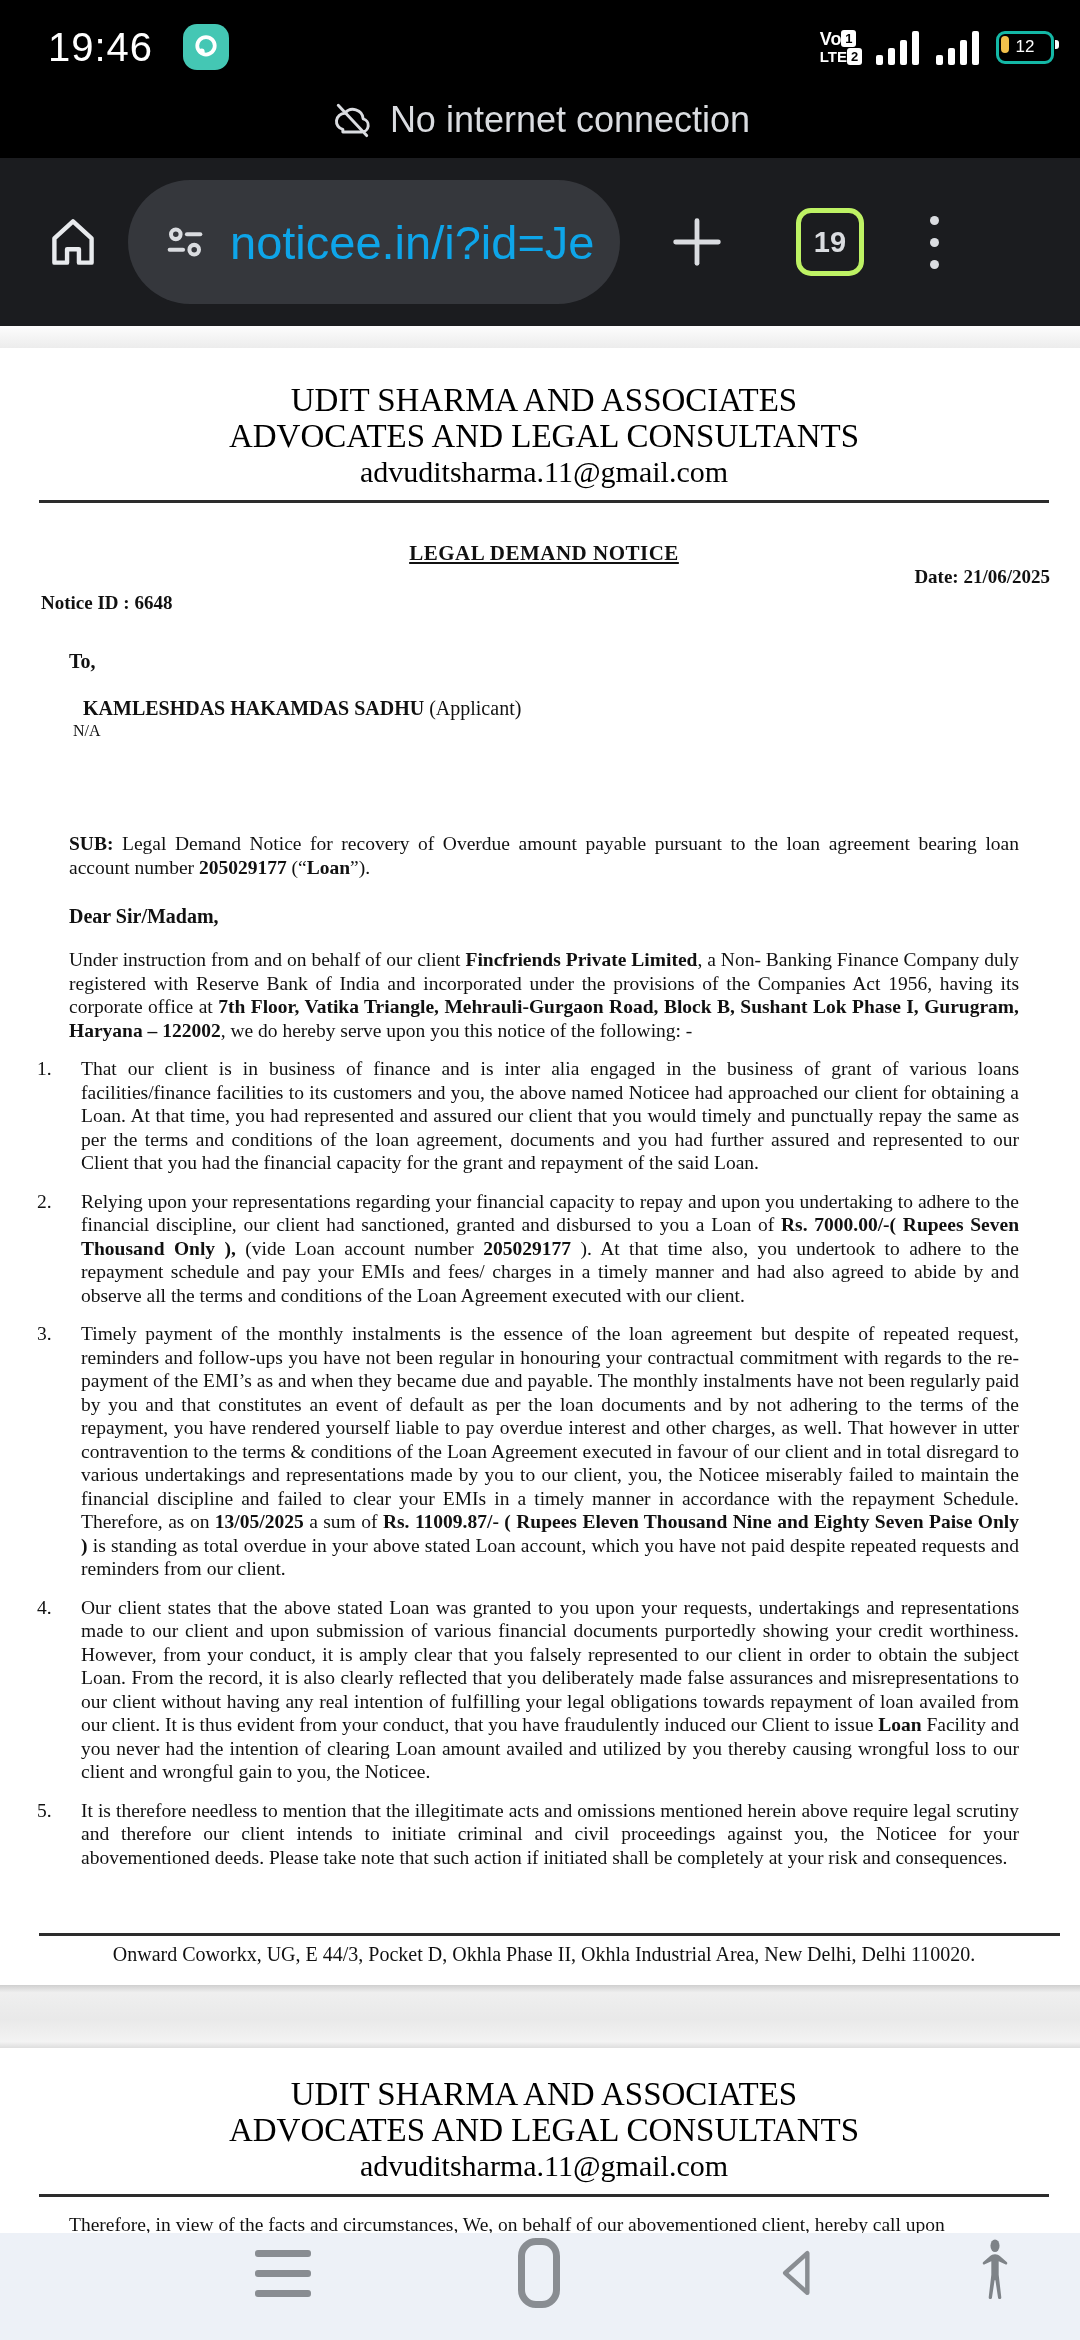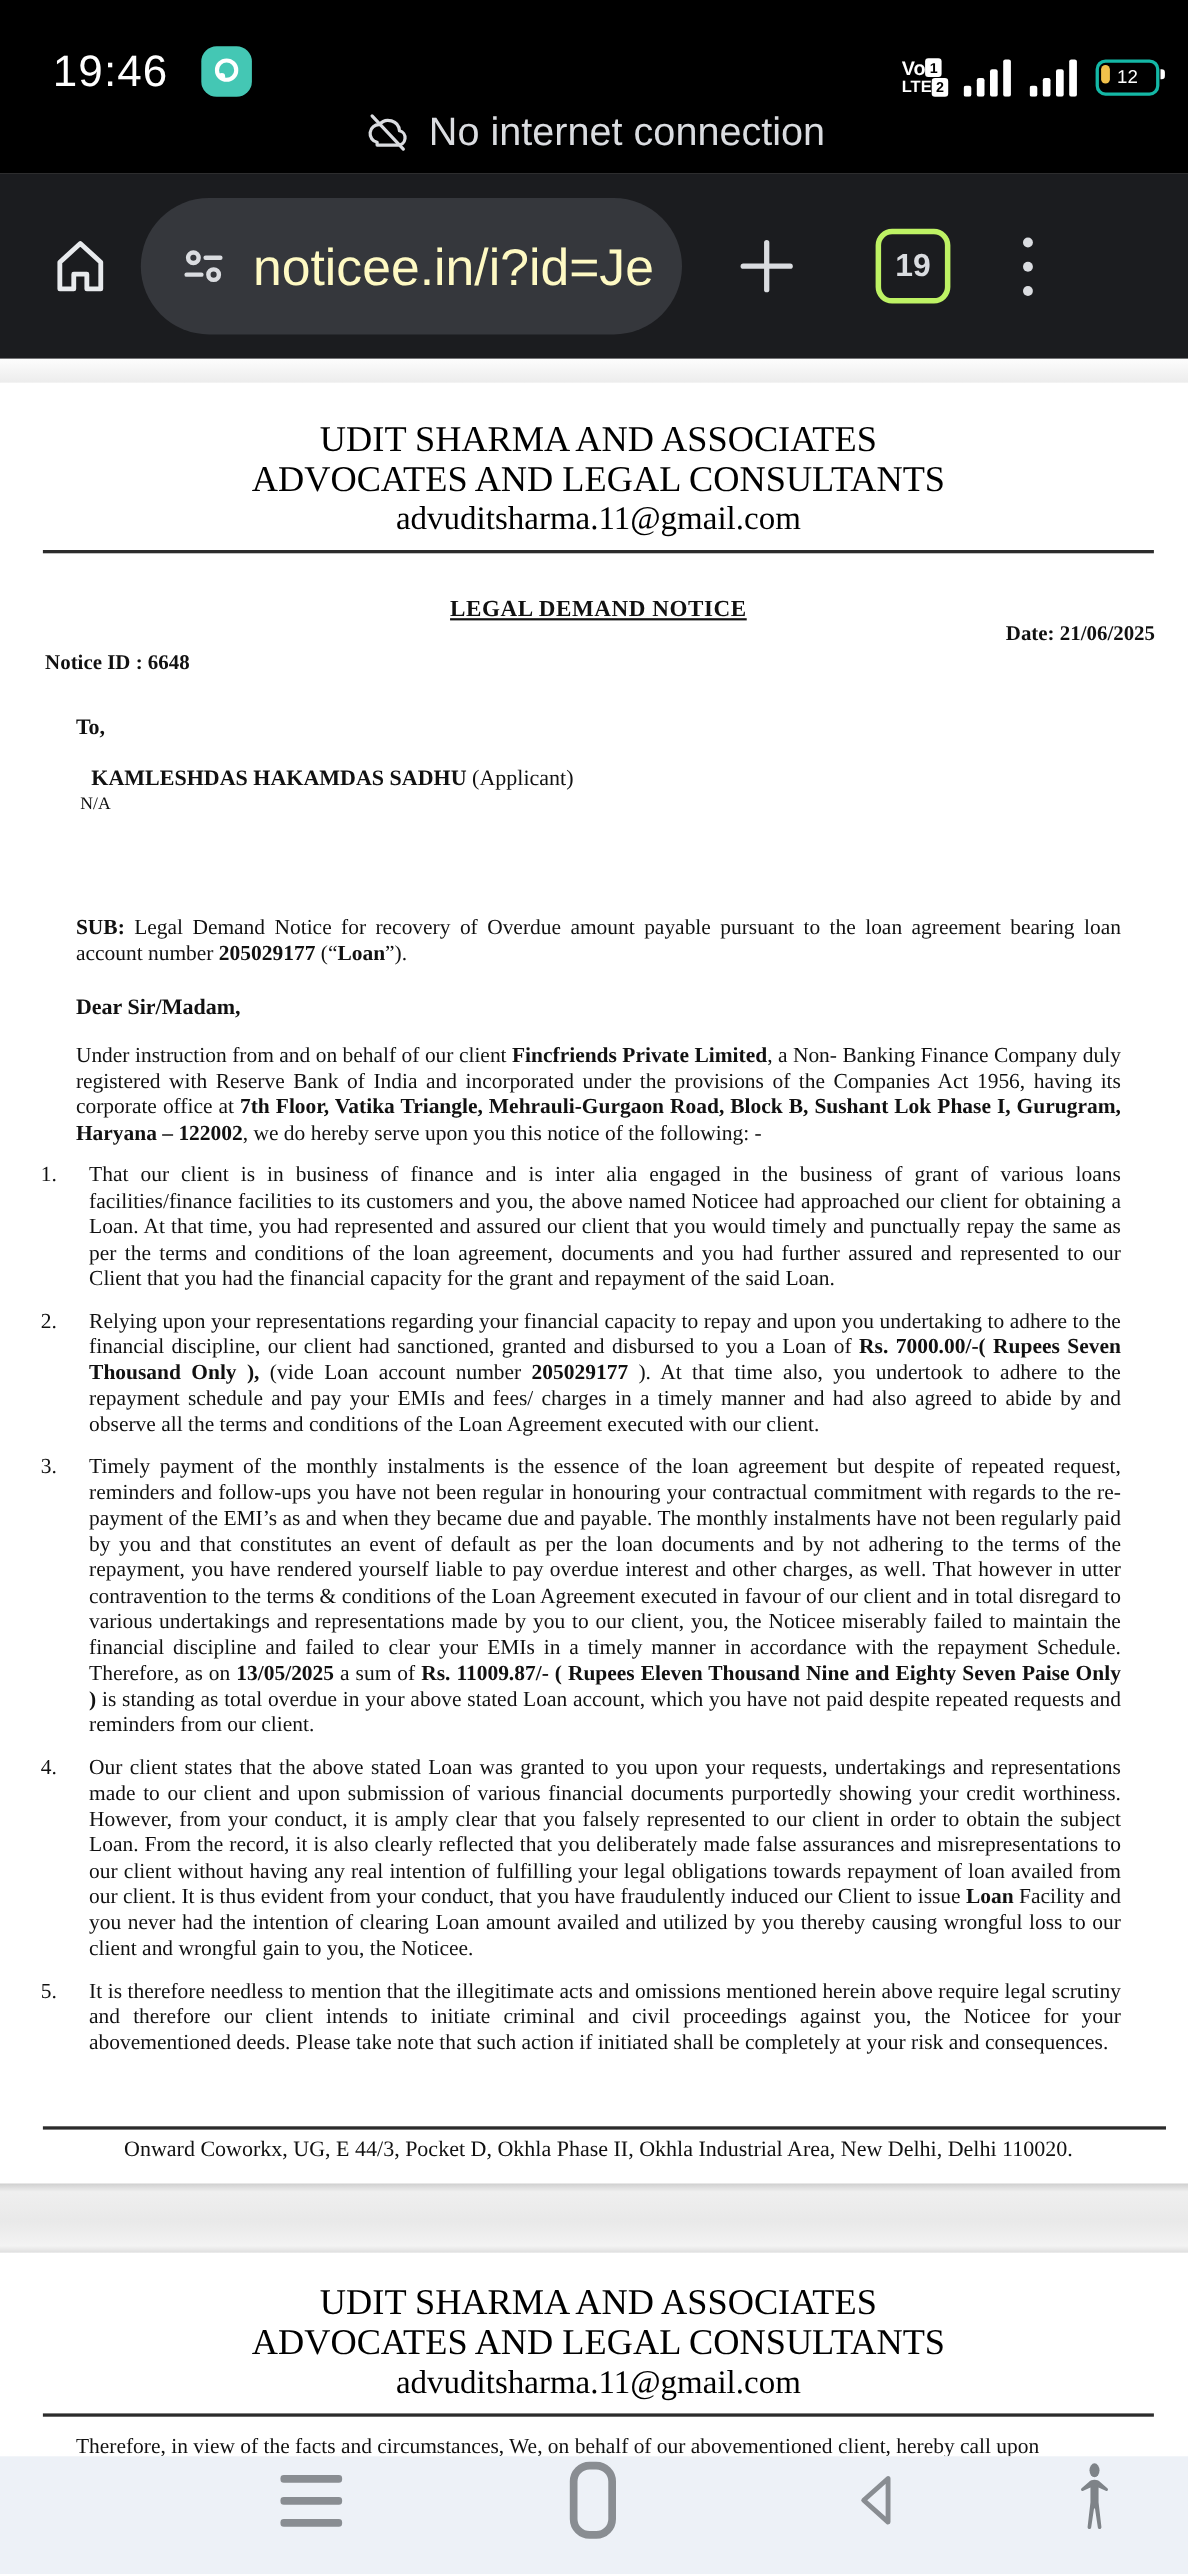--- a/index.html
+++ b/index.html
@@ -1,20 +1,20 @@
 <!DOCTYPE html>
 <html><head>
 <meta charset="utf-8">
 <style>
   html,body{margin:0;padding:0;background:#000;}
   .screen{position:relative;width:1080px;height:2340px;overflow:hidden;background:#fff;
           font-family:"Liberation Sans",sans-serif;}
   
   .status{height:158px;background:#000;position:relative;}
-  .status-row{position:absolute;top:26px;left:0;right:0;height:62px;display:flex;align-items:flex-end;}
+  .status-row{position:absolute;top:16px;left:0;right:0;height:62px;display:flex;align-items:center;}
   .clock{color:#fff;font-size:40px;margin-left:48px;letter-spacing:1px;}
   .notif-app{width:46px;height:46px;border-radius:14px;background:#44c7b4;margin-left:30px;
              display:flex;align-items:center;justify-content:center;}
   .status-right{margin-left:auto;margin-right:26px;display:flex;align-items:center;gap:14px;}
   .volte{display:flex;flex-direction:column;line-height:1;color:#fff;font-weight:bold;}
   .volte-row{display:flex;align-items:center;gap:0;}
   .volte-row .t1{font-size:18px;}
   .volte-row .t2{font-size:15px;}
   .simbox{width:15px;height:17px;background:#fff;color:#000;border-radius:3px;font-size:13px;
           font-weight:bold;display:flex;align-items:center;justify-content:center;}
@@ -25,21 +25,21 @@
   .batt-fill{position:absolute;left:2px;top:2px;width:8px;height:17px;background:#f2c14b;border-radius:4px;}
   .batt-num{color:#fff;font-size:17px;position:relative;z-index:1;}
   .offline{position:absolute;bottom:16px;left:0;right:0;display:flex;align-items:center;
            justify-content:center;gap:16px;color:#dadce0;font-size:36px;}
   
   .toolbar{height:168px;background:#1b1c1f;display:flex;align-items:center;position:relative;}
   .home-btn{margin-left:40px;width:66px;height:66px;display:flex;align-items:center;justify-content:center;}
   .url-pill{margin-left:22px;width:492px;height:124px;background:#35373c;border-radius:62px;
             display:flex;align-items:center;overflow:hidden;}
   .tune{margin-left:34px;flex:0 0 auto;}
-  .url-text{color:#fef9c3;font-size:47px;margin-left:22px;white-space:nowrap;}
+  .url-text{color:#0ea5e9;font-size:47px;margin-left:22px;white-space:nowrap;}
   .plus-btn{margin-left:42px;width:70px;height:70px;display:flex;align-items:center;justify-content:center;
             color:#dadce0;}
   .tabs-btn{margin-left:64px;width:58px;height:58px;border:5px solid #bef264;border-radius:15px;
             display:flex;align-items:center;justify-content:center;}
   .tabs-count{color:#dadce0;font-size:29px;font-weight:bold;}
   .menu-btn{margin-left:66px;display:flex;flex-direction:column;gap:13px;}
   .dot{width:9px;height:9px;border-radius:50%;background:#dadce0;}
   
   .page-edge{height:22px;background:linear-gradient(180deg,#fdfdfd,#ececec);}
   .page-gap{height:63px;background:linear-gradient(180deg,#cfcfcf 0%,#efefef 12%,#e9e9e9 55%,#f3f3f3 90%,#dedede 100%);}

